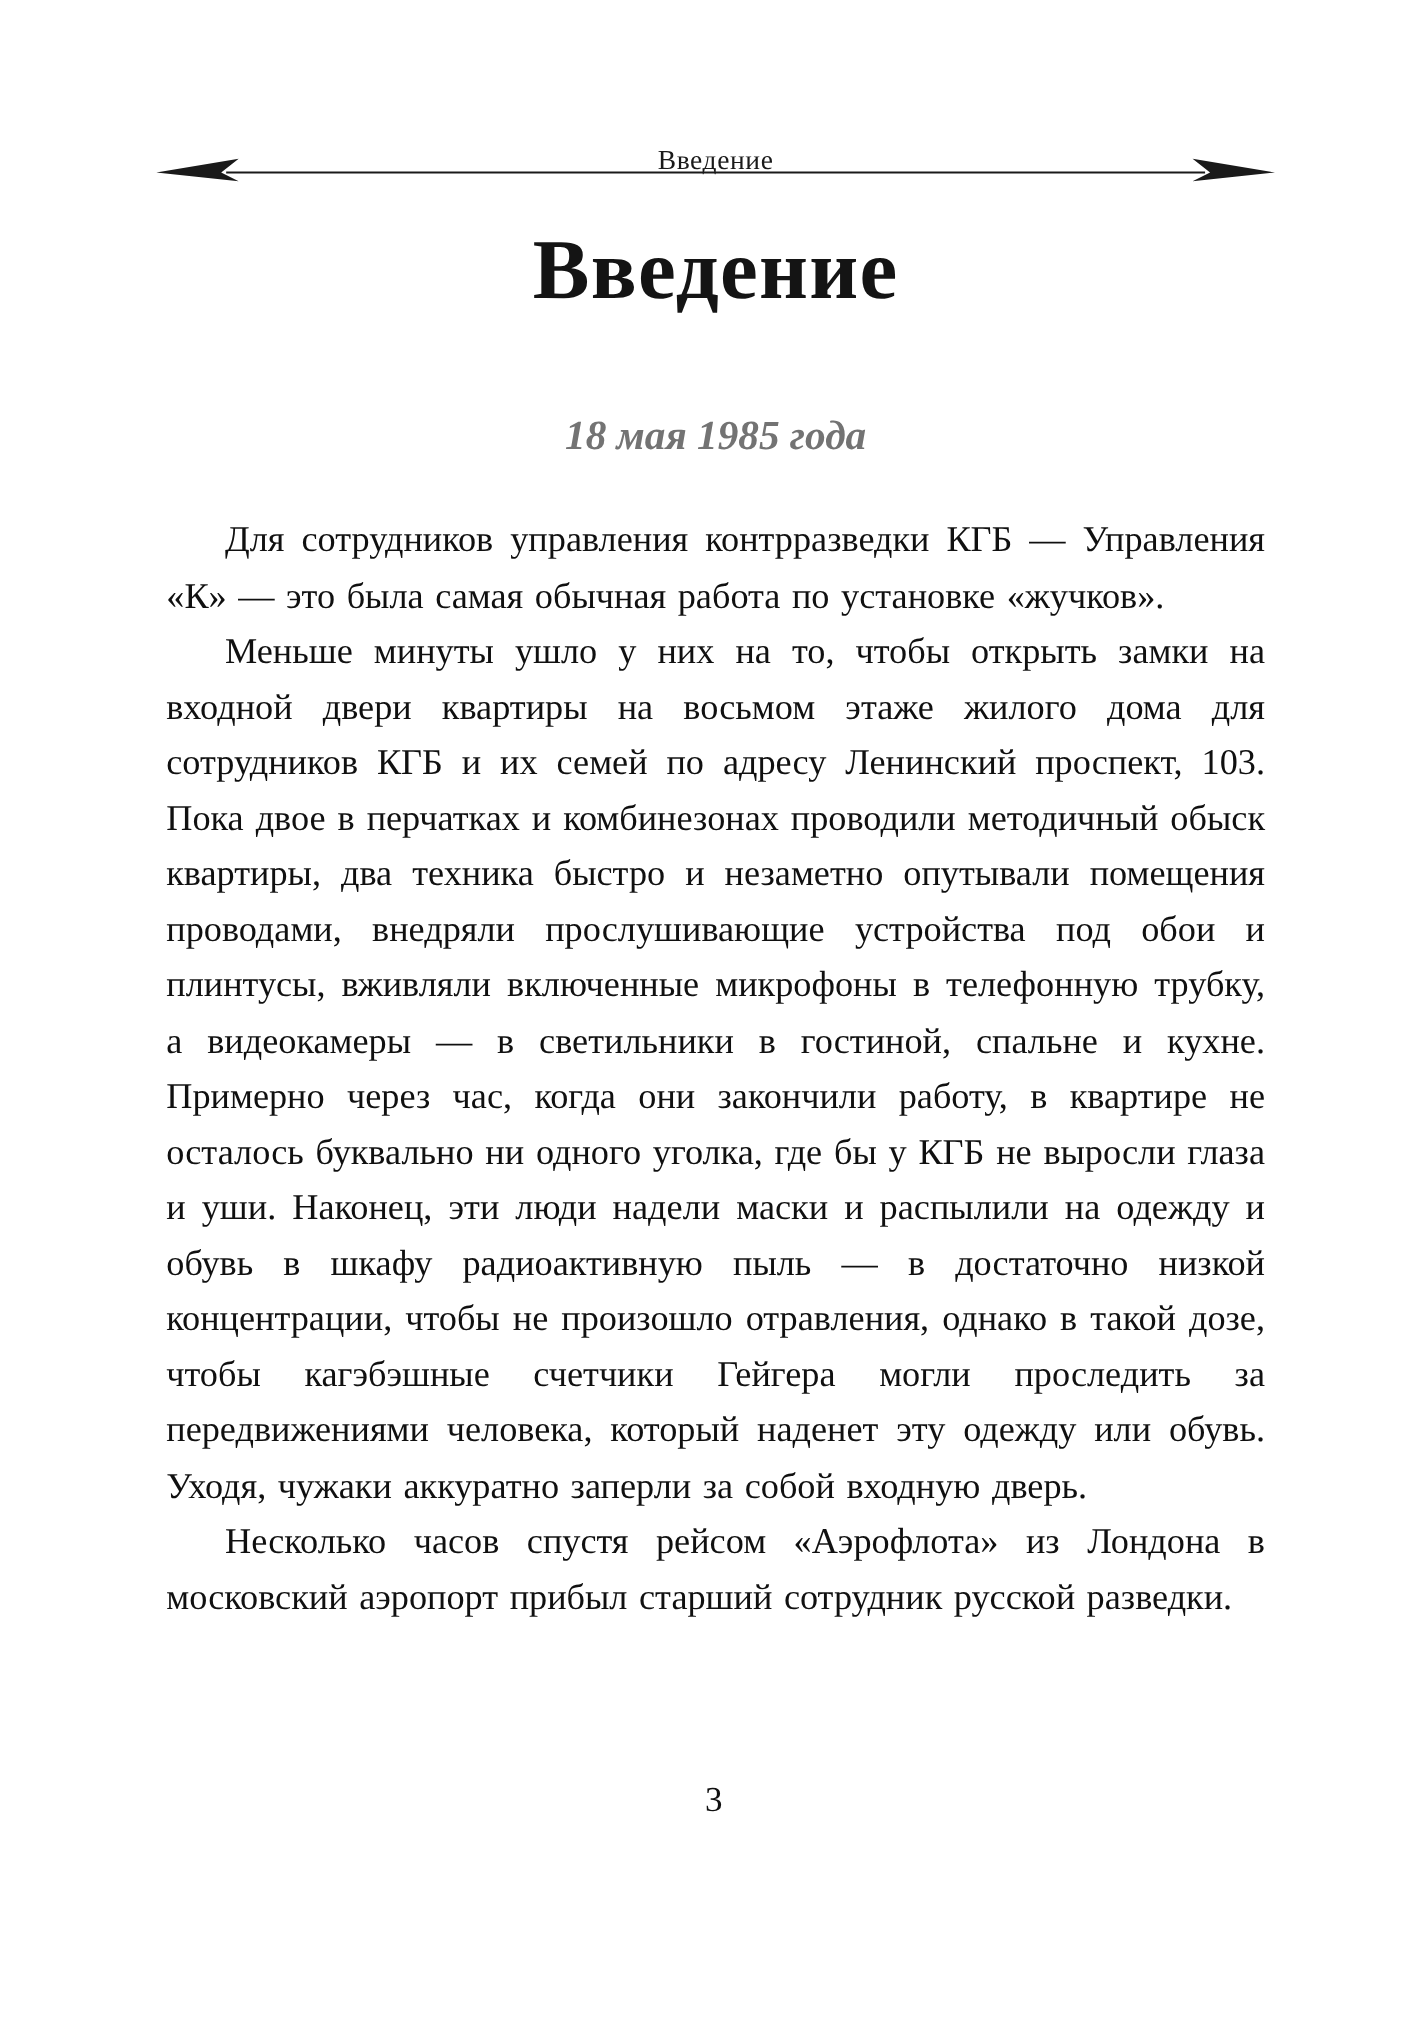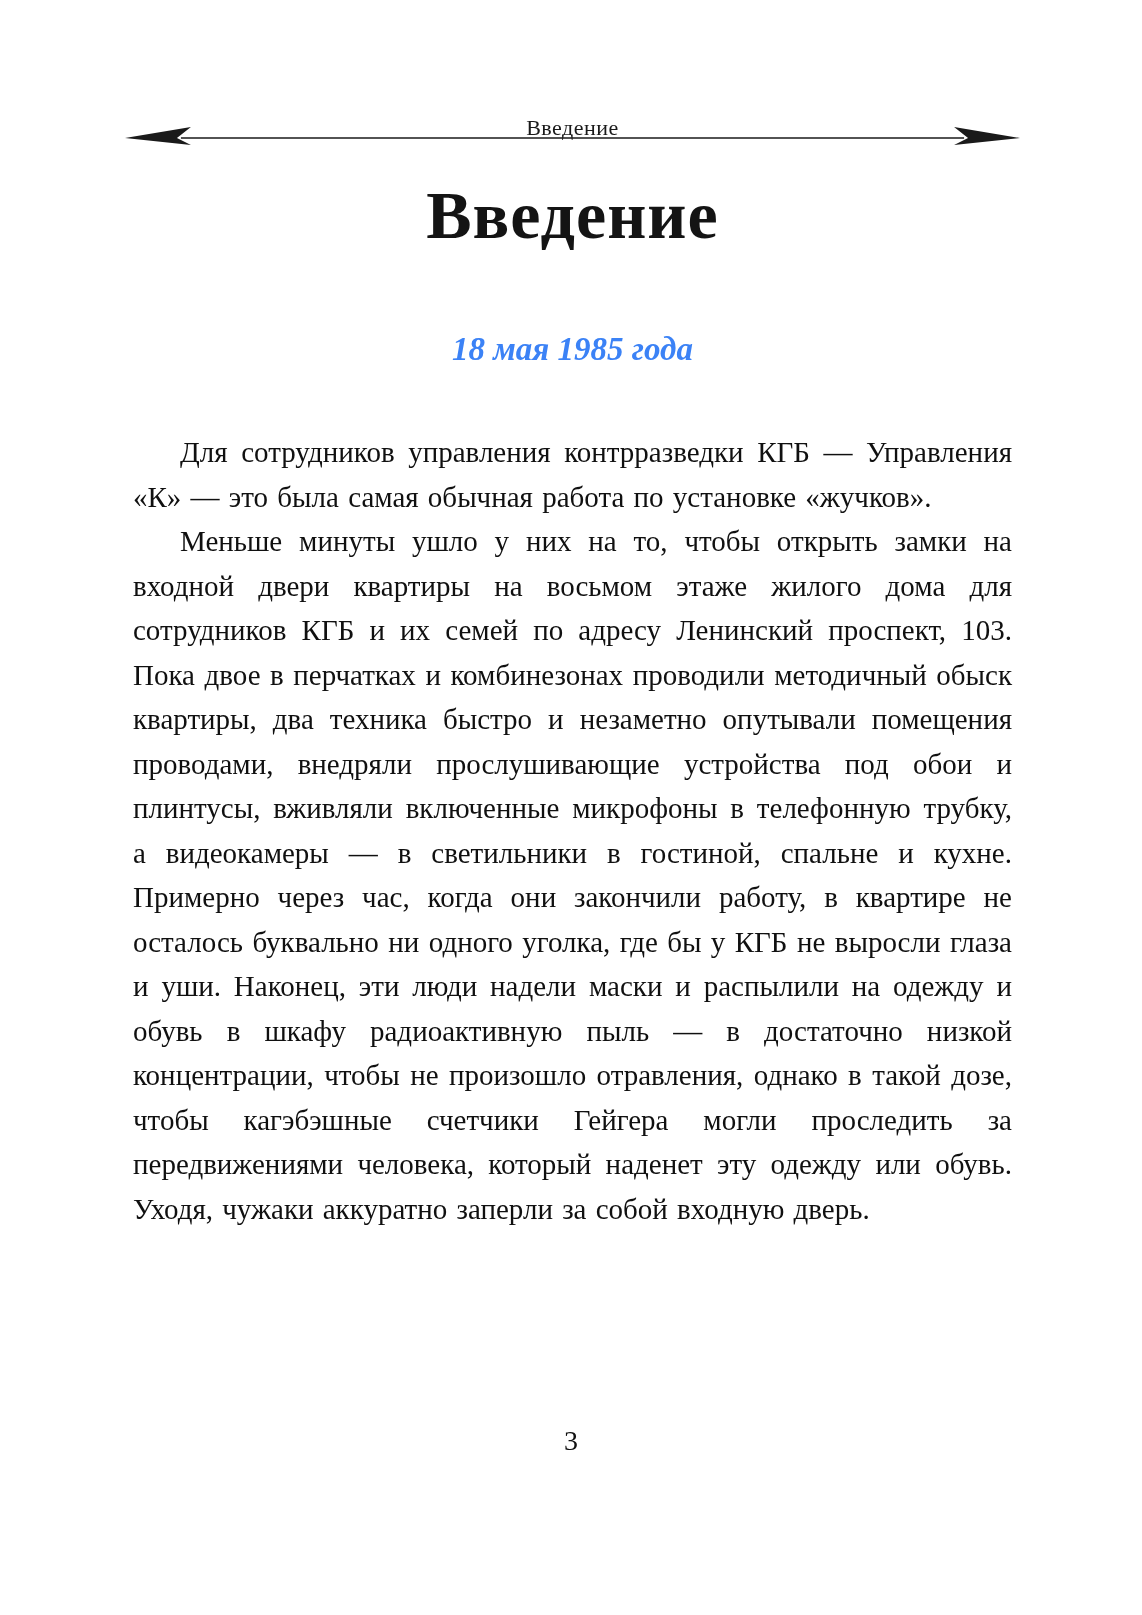--- a/index.html
+++ b/index.html
@@ -56,25 +56,25 @@
     letter-spacing: 1px;
     color: #141414;
   }
   
   .date-heading {
     margin: 76px 0 0 0;
     text-align: center;
     font-size: 33px;
     font-weight: bold;
     font-style: italic;
-    color: #3b82f6;
+    color: #737373;
   }
   
   .body-text {
-    margin-top: 62px;
+    margin-top: 42px;
   }
   .body-text p {
     margin: 0;
     font-size: 29px;
     line-height: 44.5px;
     text-align: justify;
     text-indent: 47px;
     color: #101010;
     word-spacing: 2px;
   }
@@ -103,17 +103,18 @@
     <span class="header-text">Введение</span>
   </div>
 
   <h1 class="chapter-title">Введение</h1>
 
   <h2 class="date-heading">18 мая 1985 года</h2>
 
   <div class="body-text">
     <p>Для сотрудников управления контрразведки КГБ — Управления «К» — это была самая обычная работа по установке «жучков».</p>
     <p>Меньше минуты ушло у них на то, чтобы открыть замки на входной двери квартиры на восьмом этаже жилого дома для сотрудников КГБ и их семей по адресу Ленинский проспект, 103. Пока двое в перчатках и комбинезонах проводили методичный обыск квартиры, два техника быстро и незаметно опутывали помещения проводами, внедряли прослушивающие устройства под обои и плинтусы, вживляли включенные микрофоны в телефонную трубку, а видеокамеры — в светильники в гостиной, спальне и кухне. Примерно через час, когда они закончили работу, в квартире не осталось буквально ни одного уголка, где бы у КГБ не выросли глаза и уши. Наконец, эти люди надели маски и распылили на одежду и обувь в шкафу радиоактивную пыль — в достаточно низкой концентрации, чтобы не произошло отравления, однако в такой дозе, чтобы кагэбэшные счетчики Гейгера могли проследить за передвижениями человека, который наденет эту одежду или обувь. Уходя, чужаки аккуратно заперли за собой входную дверь.</p>
+    <p>Несколько часов спустя рейсом «Аэрофлота» из Лондона в московский аэропорт прибыл старший сотрудник русской разведки.</p>
   </div>
 
   <div class="page-number">3</div>
 
 </div>
 
 </body></html>

